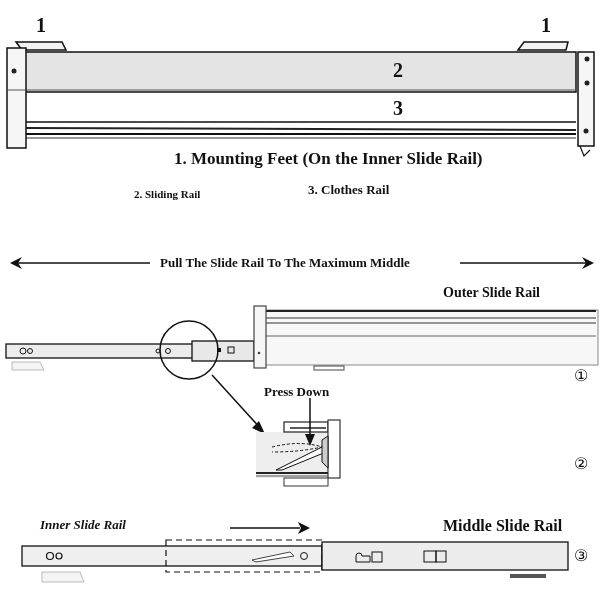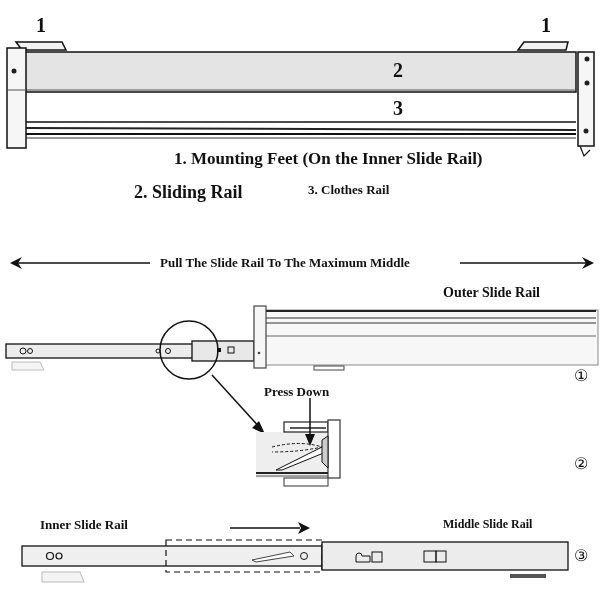--- a/index.html
+++ b/index.html
@@ -111,24 +111,24 @@
     <path d="M42 572 L80 572 L84 582 L42 582 Z" fill="#f4f4f4" stroke="#bbb"></path>
   </g>
 </svg>
 
 <div class="lbl" style="left:36px; top:14px; font-size:20px;">1</div>
 <div class="lbl" style="left:541px; top:14px; font-size:20px;">1</div>
 <div class="lbl" style="left:393px; top:59px; font-size:20px;">2</div>
 <div class="lbl" style="left:393px; top:97px; font-size:20px;">3</div>
 
 <div class="lbl" style="left:134px; top:149px; font-size:17px;margin-left:40px;">1. Mounting Feet (On the Inner Slide Rail)</div>
-<div class="lbl" style="left:134px; top:182px; font-size:18px;">2. Sliding Rail</div>
+<div class="lbl" style="left:134px; top:188px; font-size:11px;">2. Sliding Rail</div>
 <div class="lbl" style="left:308px; top:182px; font-size:13px;">3. Clothes Rail</div>
 
 <div class="lbl" style="left:160px; top:255px; font-size:13px;">Pull The Slide Rail To The Maximum Middle</div>
 <div class="lbl" style="left:443px; top:285px; font-size:14px;">Outer Slide Rail</div>
 <div class="lbl" style="left:264px; top:384px; font-size:13px;">Press Down</div>
-<div class="lbl" style="left:40px; top:517px; font-size:13px;">Inner Slide Rail</div>
-<div class="lbl" style="left:443px; top:517px; font-size:12px;">Middle Slide Rail</div>
+<div class="lbl" style="left:40px; top:517px; font-size:13px;font-style:italic;">Inner Slide Rail</div>
+<div class="lbl" style="left:443px; top:517px; font-size:16px;">Middle Slide Rail</div>
 
 <div class="lbl" style="left:574px; top:366px; font-size:16px; font-weight:normal;">①</div>
 <div class="lbl" style="left:574px; top:454px; font-size:16px; font-weight:normal;">②</div>
 <div class="lbl" style="left:574px; top:546px; font-size:16px; font-weight:normal;">③</div>
 
 </body></html>

